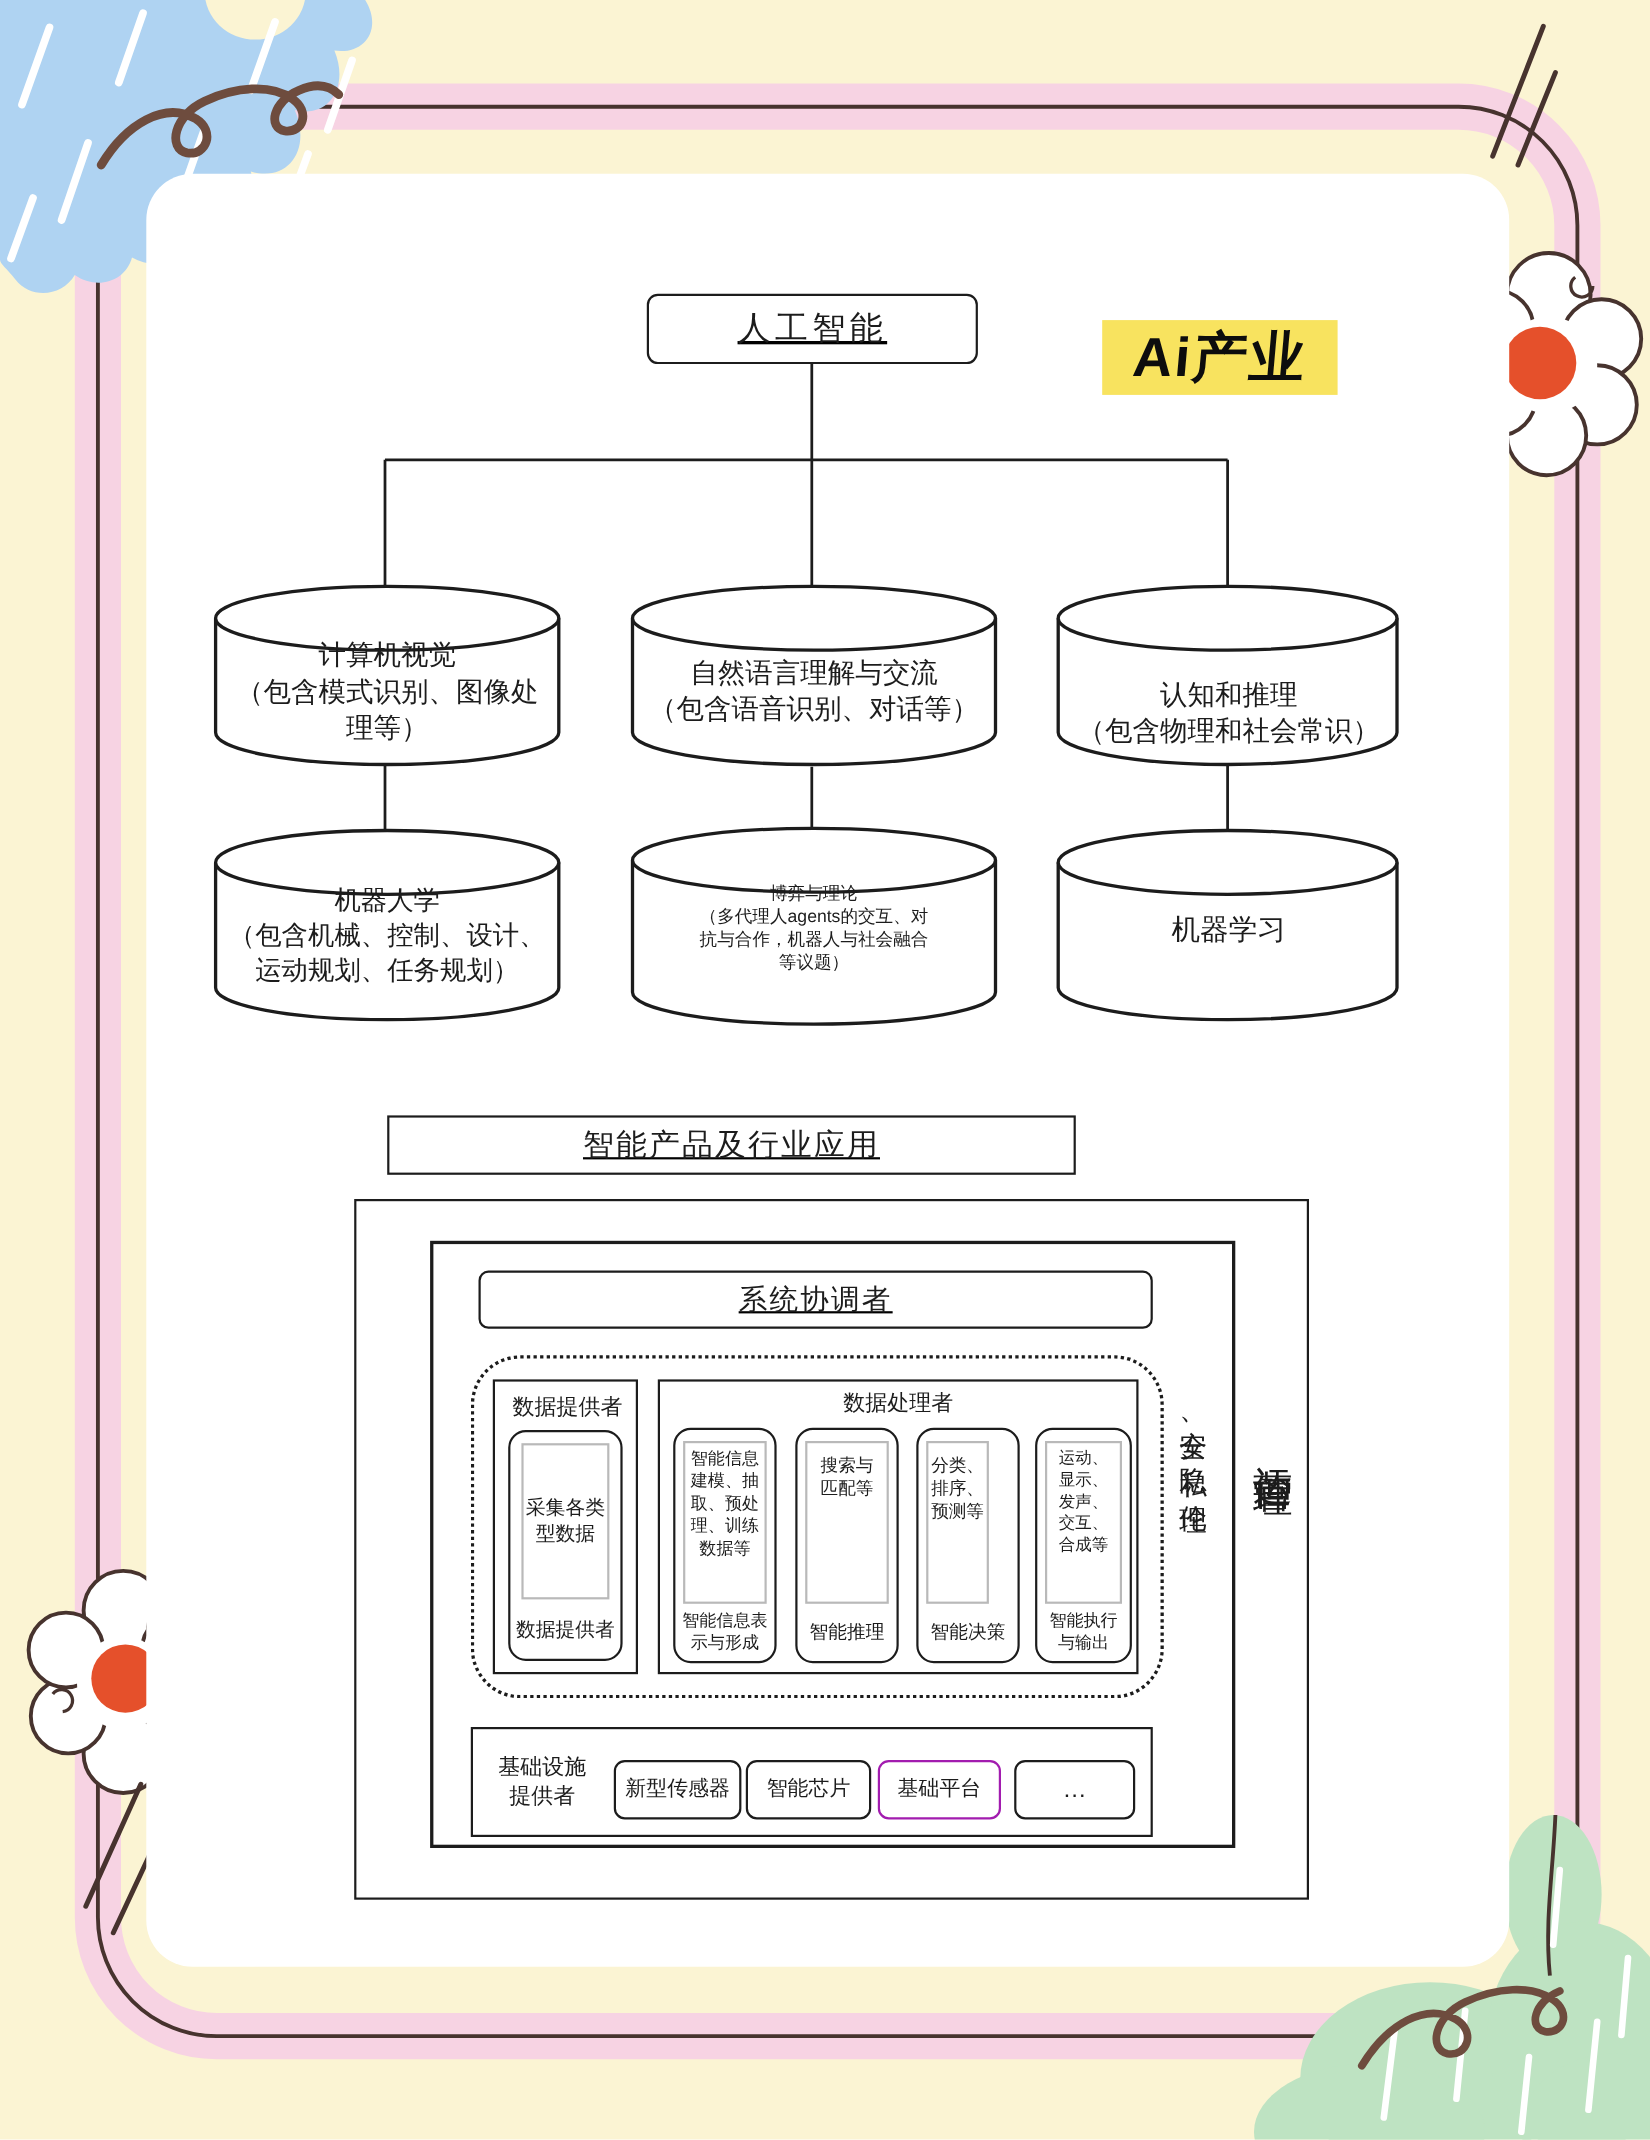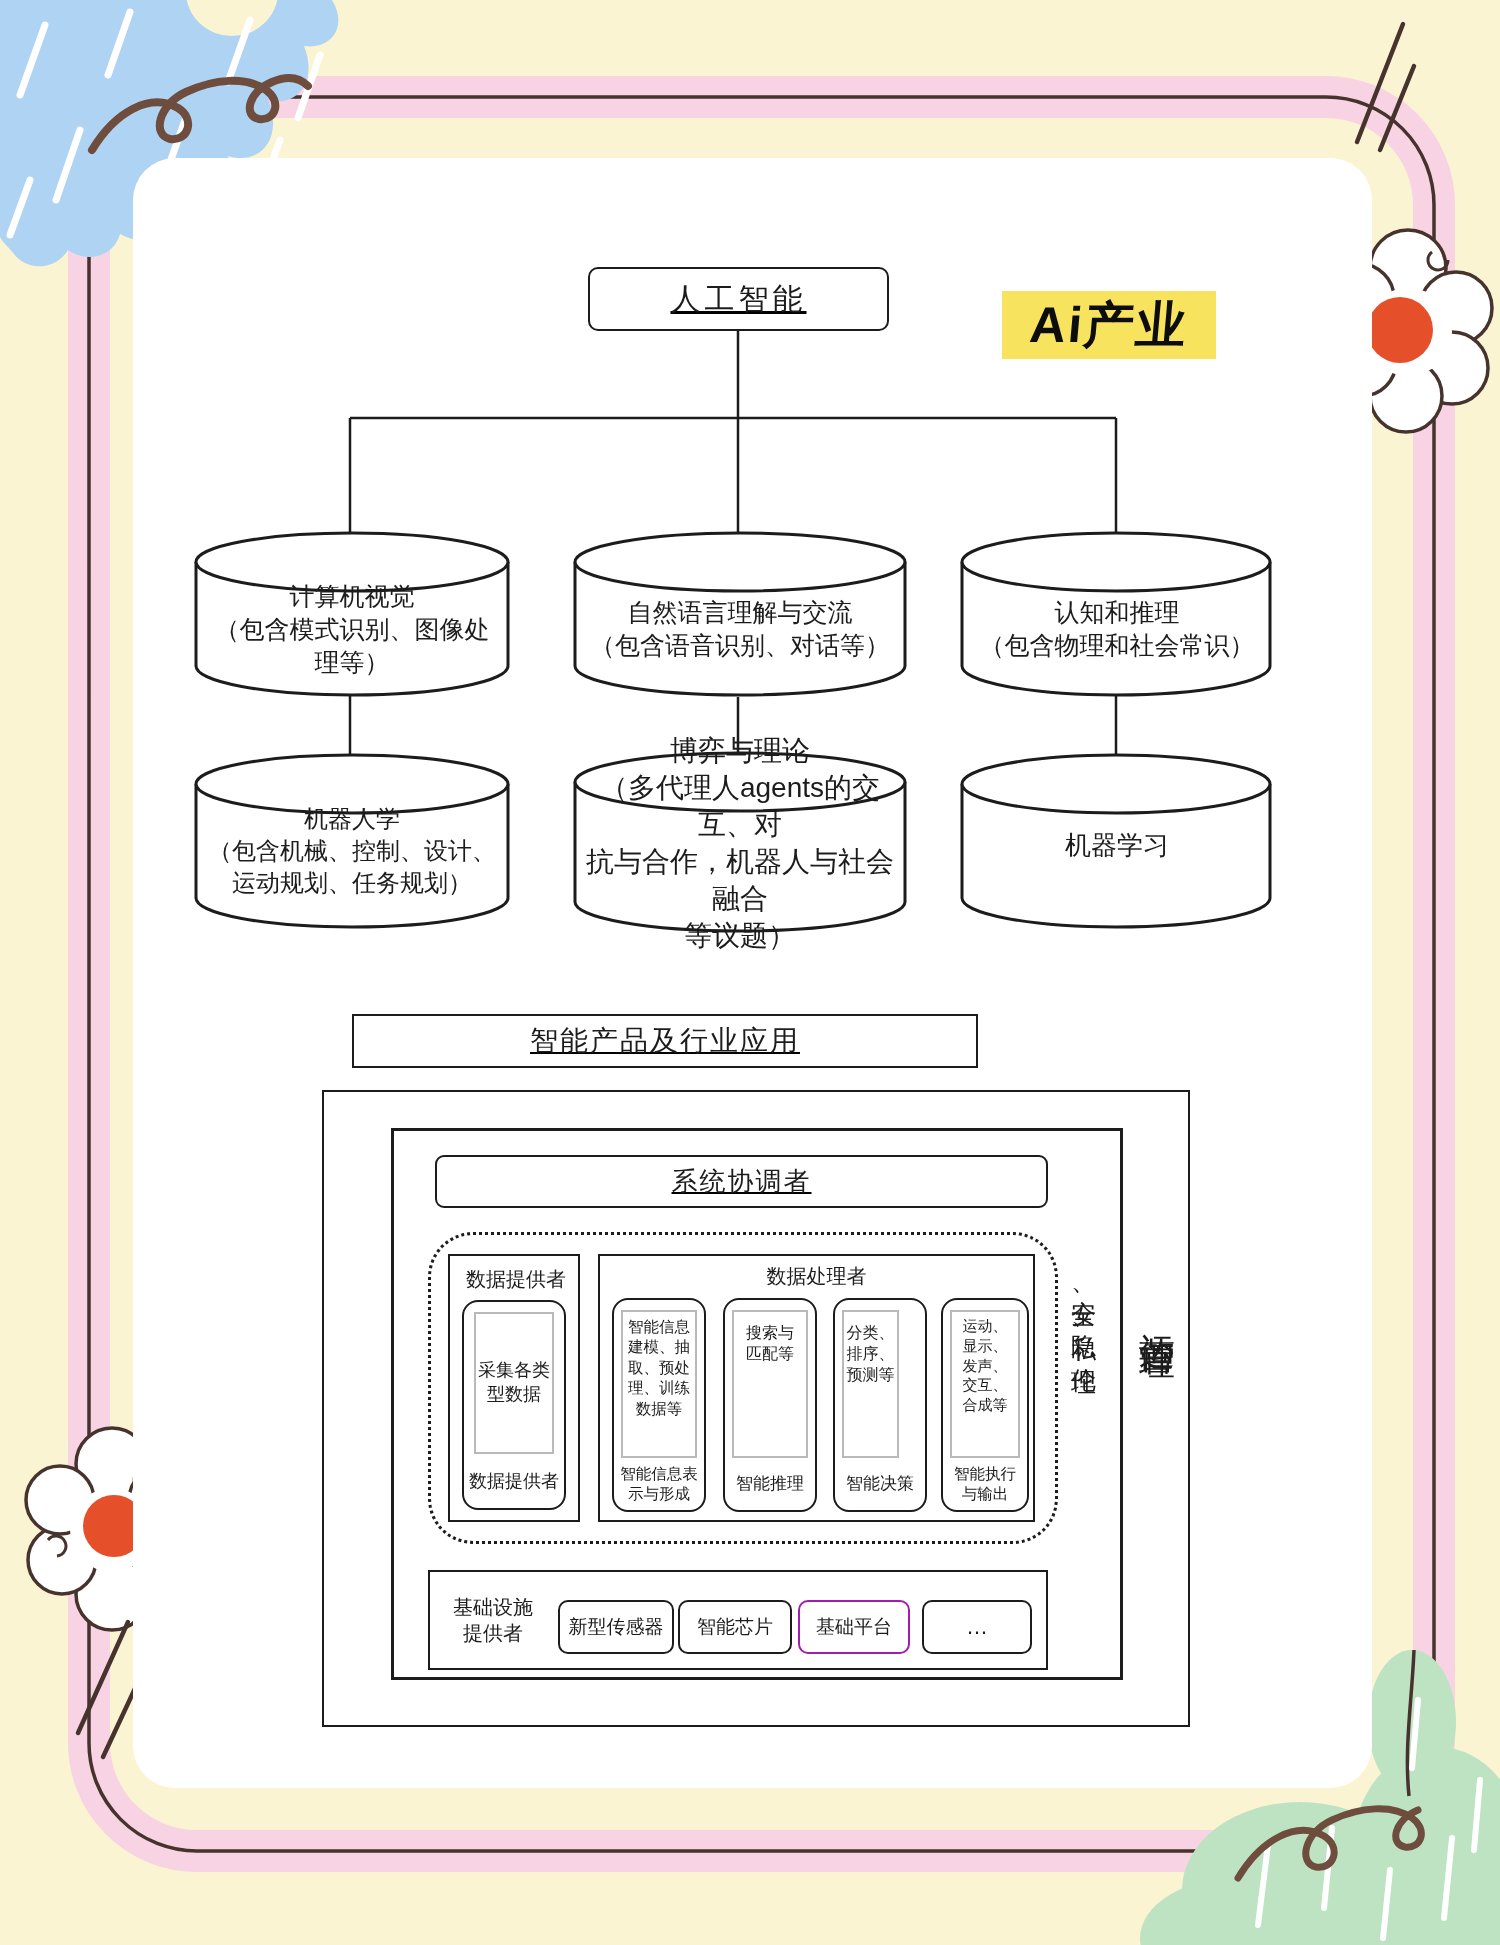--- a/index.html
+++ b/index.html
@@ -146,26 +146,26 @@
 
   <div class="abs lay badge flex" style="left:1002px;top:291px;width:214px;height:68px;">
     <span>Ai产业</span>
   </div>
 
   <div class="abs lay txt flex" style="left:200px;top:568px;width:304px;height:122px;font-size:25px;">计算机视觉
 （包含模式识别、图像处
 理等）</div>
   <div class="abs lay txt flex" style="left:577px;top:570px;width:326px;height:118px;font-size:25px;">自然语言理解与交流
 （包含语音识别、对话等）</div>
-  <div class="abs lay txt flex" style="left:965px;top:570px;width:304px;height:118px;font-size:25px;">认知和推理
+  <div class="abs lay txt flex" style="left:965px;top:590px;width:304px;height:118px;font-size:25px;">认知和推理
 （包含物理和社会常识）</div>
   <div class="abs lay txt flex" style="left:200px;top:790px;width:304px;height:122px;font-size:24px;">机器人学
 （包含机械、控制、设计、
 运动规划、任务规划）</div>
-  <div class="abs lay txt flex" style="left:577px;top:773px;width:326px;height:142px;font-size:28px;">博弈与理论
+  <div class="abs lay txt flex" style="left:577px;top:773px;width:326px;height:142px;font-size:16px;">博弈与理论
 （多代理人agents的交互、对
 抗与合作，机器人与社会融合
 等议题）</div>
   <div class="abs lay flex whitebox" style="left:352px;top:1014px;width:626px;height:54px;border:2.5px solid #1C1C1C;">
     <div class="txt" style="font-size:28px;letter-spacing:2px;">智能产品及行业应用</div>
   </div>
 
   <div class="abs lay txt flex" style="left:965px;top:790px;width:304px;height:110px;font-size:26px;">机器学习</div>
 
   <div class="abs lay" style="left:322px;top:1090px;width:868px;height:637px;border:2px solid #1C1C1C;"></div>

